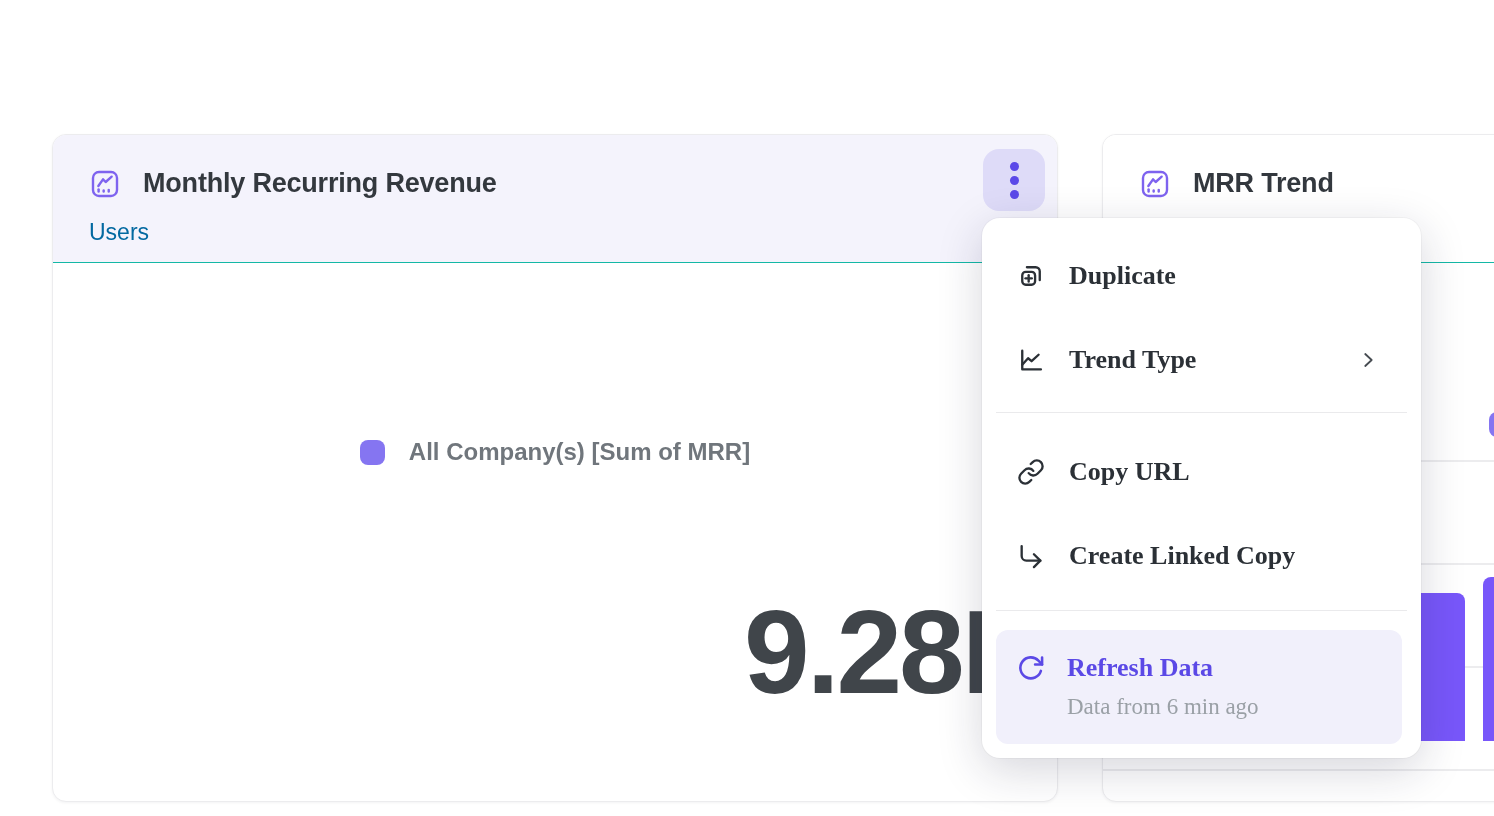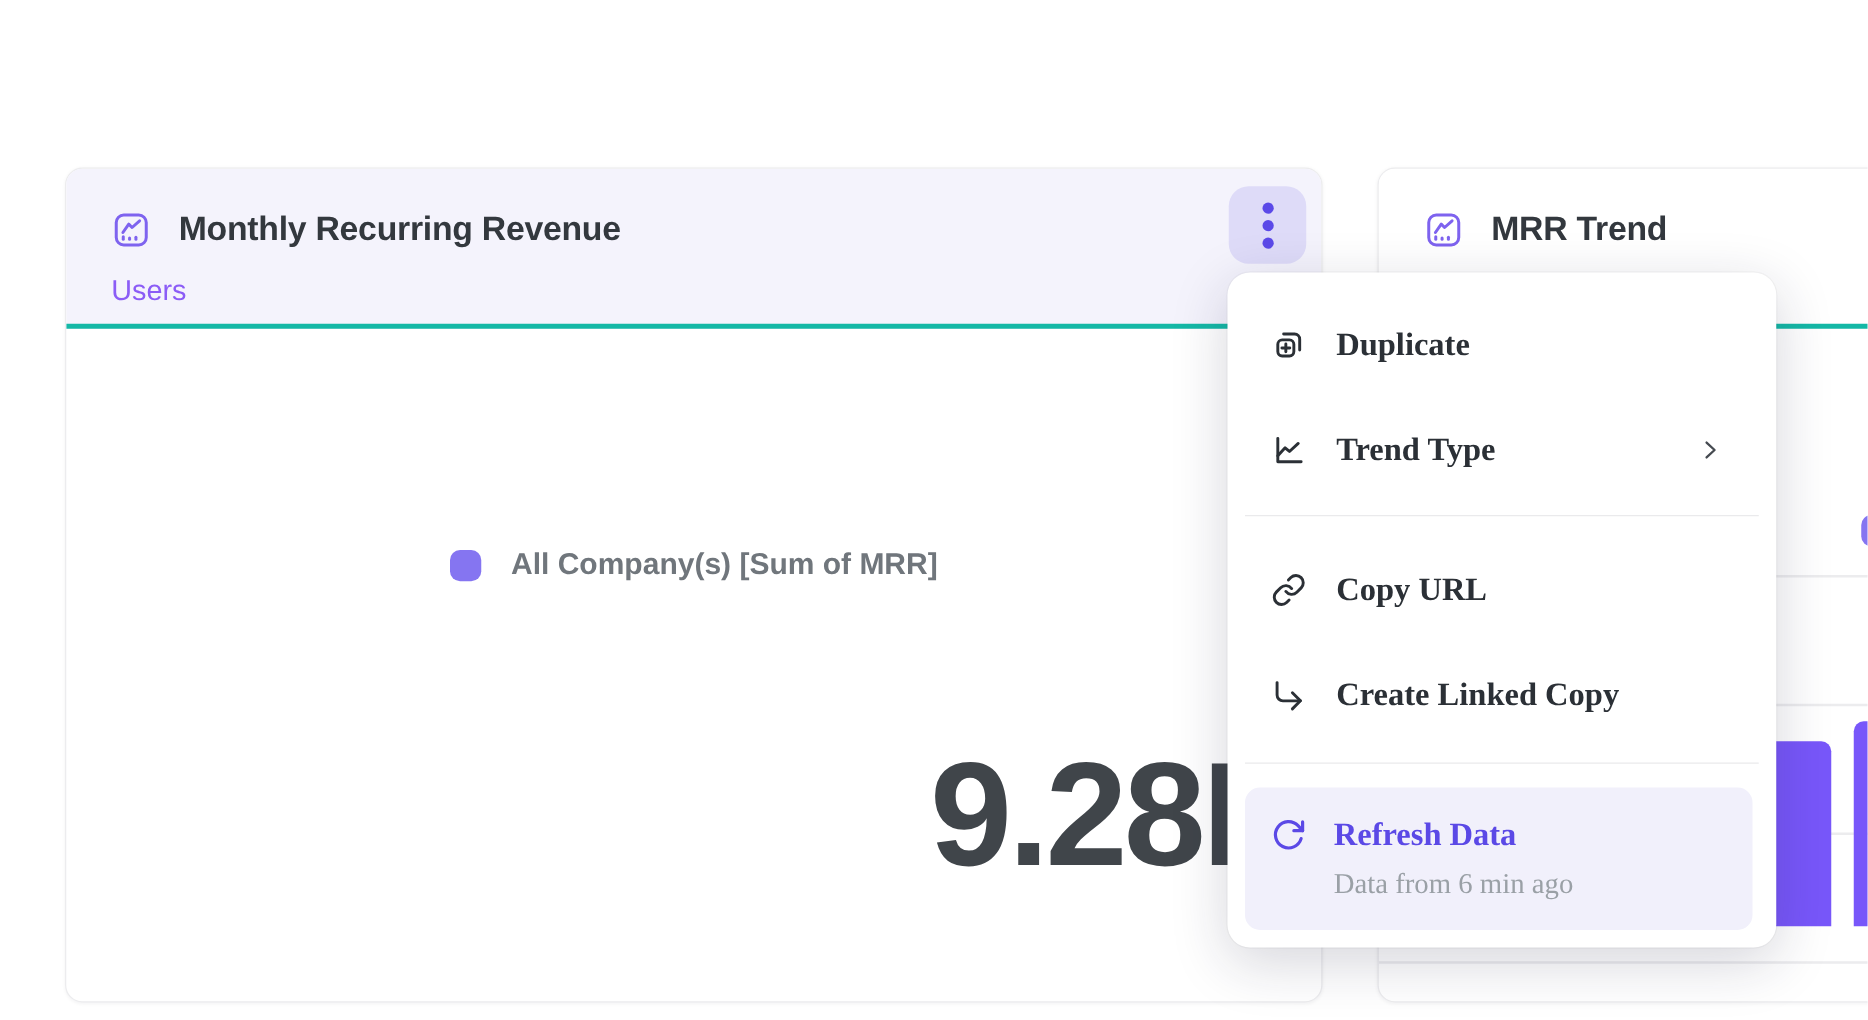--- a/index.html
+++ b/index.html
@@ -11,28 +11,28 @@
                 color:#2e3338; letter-spacing:-0.5px; }
 
   
   .card { position:absolute; top:134px; height:668px; background:#fff;
           border:1px solid #ececee; border-radius:14px;
           box-shadow:0 1px 3px rgba(20,20,40,.05); overflow:hidden; }
   .card-left  { left:52px;  width:1006px; }
   .card-right { left:1102px; width:560px; }
 
   .card-header { position:absolute; left:0; top:0; right:0; height:128px;
-                 border-bottom:4px solid #14b8a6; }
+                 border-bottom:1px solid #14b8a6; }
   .card-left .card-header { background:#f4f3fc; }
   .card-right .card-header { background:#fff; }
 
   .chart-icon { position:absolute; left:36px; top:33px; width:32px; height:32px; }
   .card-title { position:absolute; left:90px; top:33px; font-size:27px; font-weight:700;
                 color:#33383e; letter-spacing:-0.2px; }
-  .card-subtitle { position:absolute; left:36px; top:84px; font-size:23px; color:#8b5cf6; }
+  .card-subtitle { position:absolute; left:36px; top:84px; font-size:23px; color:#0369a1; }
 
   .kebab-btn { position:absolute; left:930px; top:14px; width:62px; height:62px;
                border-radius:16px; background:#dedbf8; border:none; cursor:pointer;
                display:flex; align-items:center; justify-content:center; }
   .kebab-dots { display:flex; flex-direction:column; gap:5px; }
   .kebab-dots span { width:9px; height:9px; border-radius:50%; background:#5b49e8; }
 
   
   .kpi-body { position:absolute; left:0; top:128px; right:0; bottom:0; }
   .legend-row { position:absolute; left:0; right:0; top:175px; display:flex;

